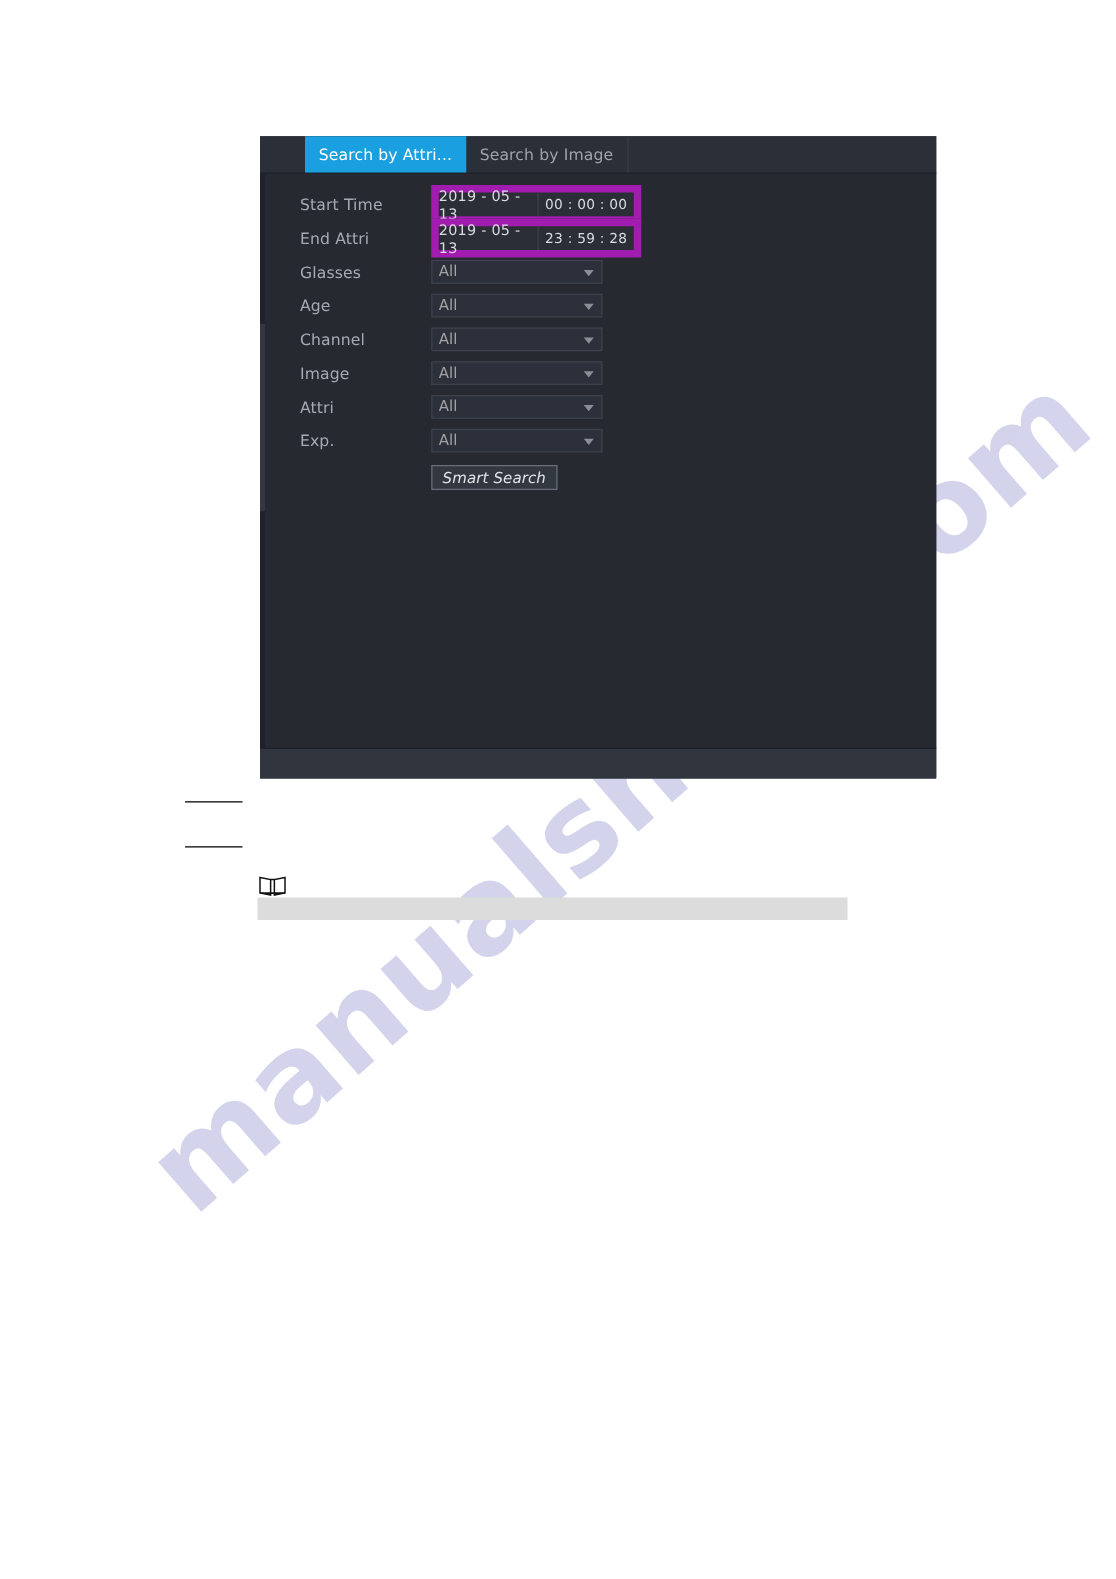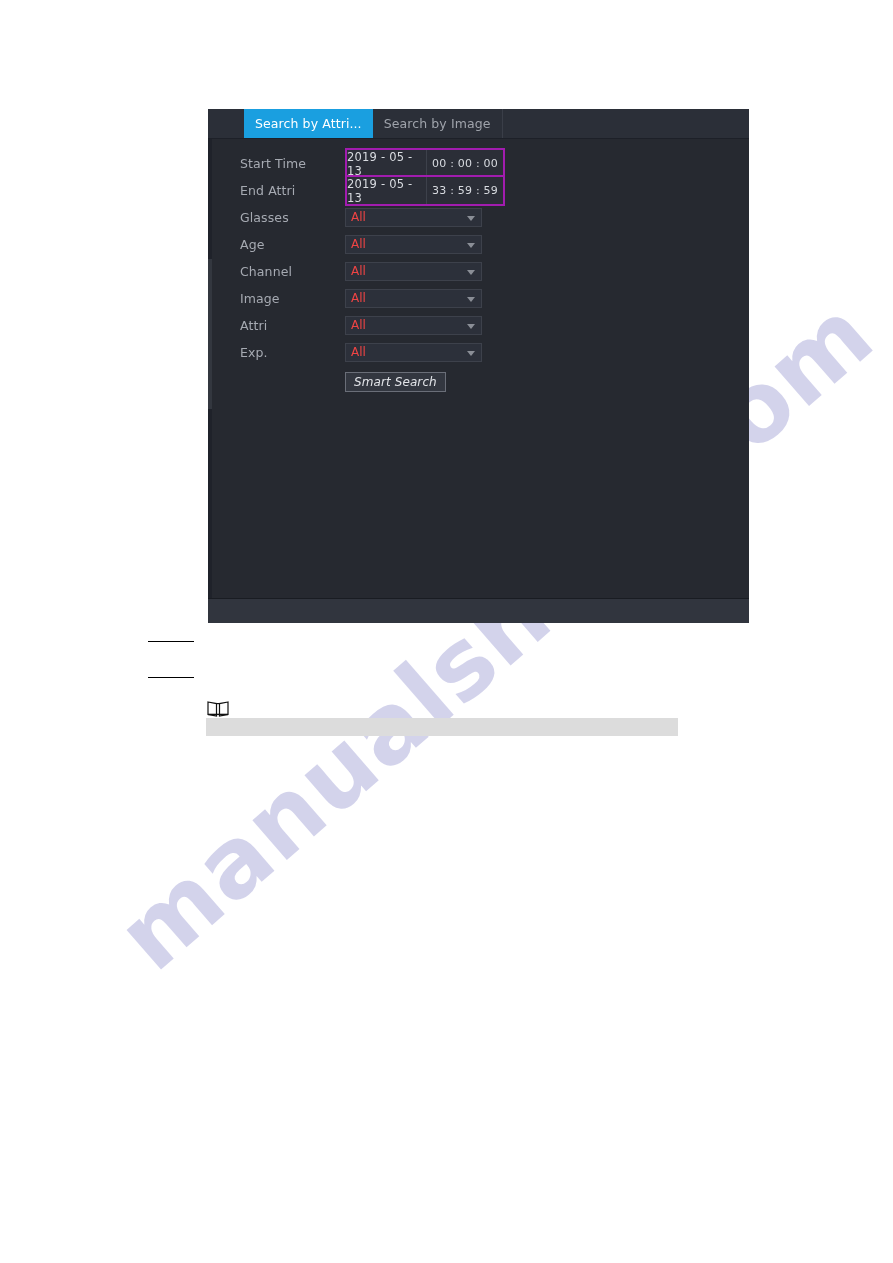--- a/index.html
+++ b/index.html
@@ -141,21 +141,21 @@
     box-sizing: border-box;
     background: #2c303a;
     border: 1px solid #3d414b;
     display: flex;
     align-items: center;
     position: relative;
     cursor: default;
   }
   .sel .sel-value {
     font-size: 12px;
-    color: #ef4444;
+    color: #a3a3a3;
     padding-left: 5px;
     line-height: 17px;
   }
   .sel .arrow {
     position: absolute;
     right: 6px;
     top: 50%;
     margin-top: -2px;
     width: 0; height: 0;
     border-left: 4px solid transparent;
@@ -167,21 +167,21 @@
     background: #23262e;
   }
   .sel.focused .sel-value { color: #e6e8ec; font-weight: bold; }
   .sel.focused .arrow { border-top-color: #1a9fe0; }
 
   
   .dt {
     display: flex;
     height: 31px;
     box-sizing: border-box;
-    border: 2px solid #a21caf;
+    border: 6px solid #a21caf;
     background: #2b2e37;
     cursor: default;
   }
   .dt .dt-date {
     width: 79px;
     display: flex;
     align-items: center;
     justify-content: center;
     font-size: 11.5px;
     color: #d8dbe0;
@@ -309,21 +309,21 @@
             <div class="dt-time">00 : 00 : 00</div>
           </div>
         </div>
       </div>
 
       <div class="form-row">
         <div class="row-label">End Attri</div>
         <div class="row-field">
           <div class="dt">
             <div class="dt-date">2019 - 05 - 13</div>
-            <div class="dt-time">33 : 59 : 59</div>
+            <div class="dt-time">23 : 59 : 28</div>
           </div>
         </div>
       </div>
 
       <div class="form-row">
         <div class="row-label">Glasses</div>
         <div class="row-field">
           <div class="sel">
             <span class="sel-value">All</span>
             <span class="arrow"></span>

